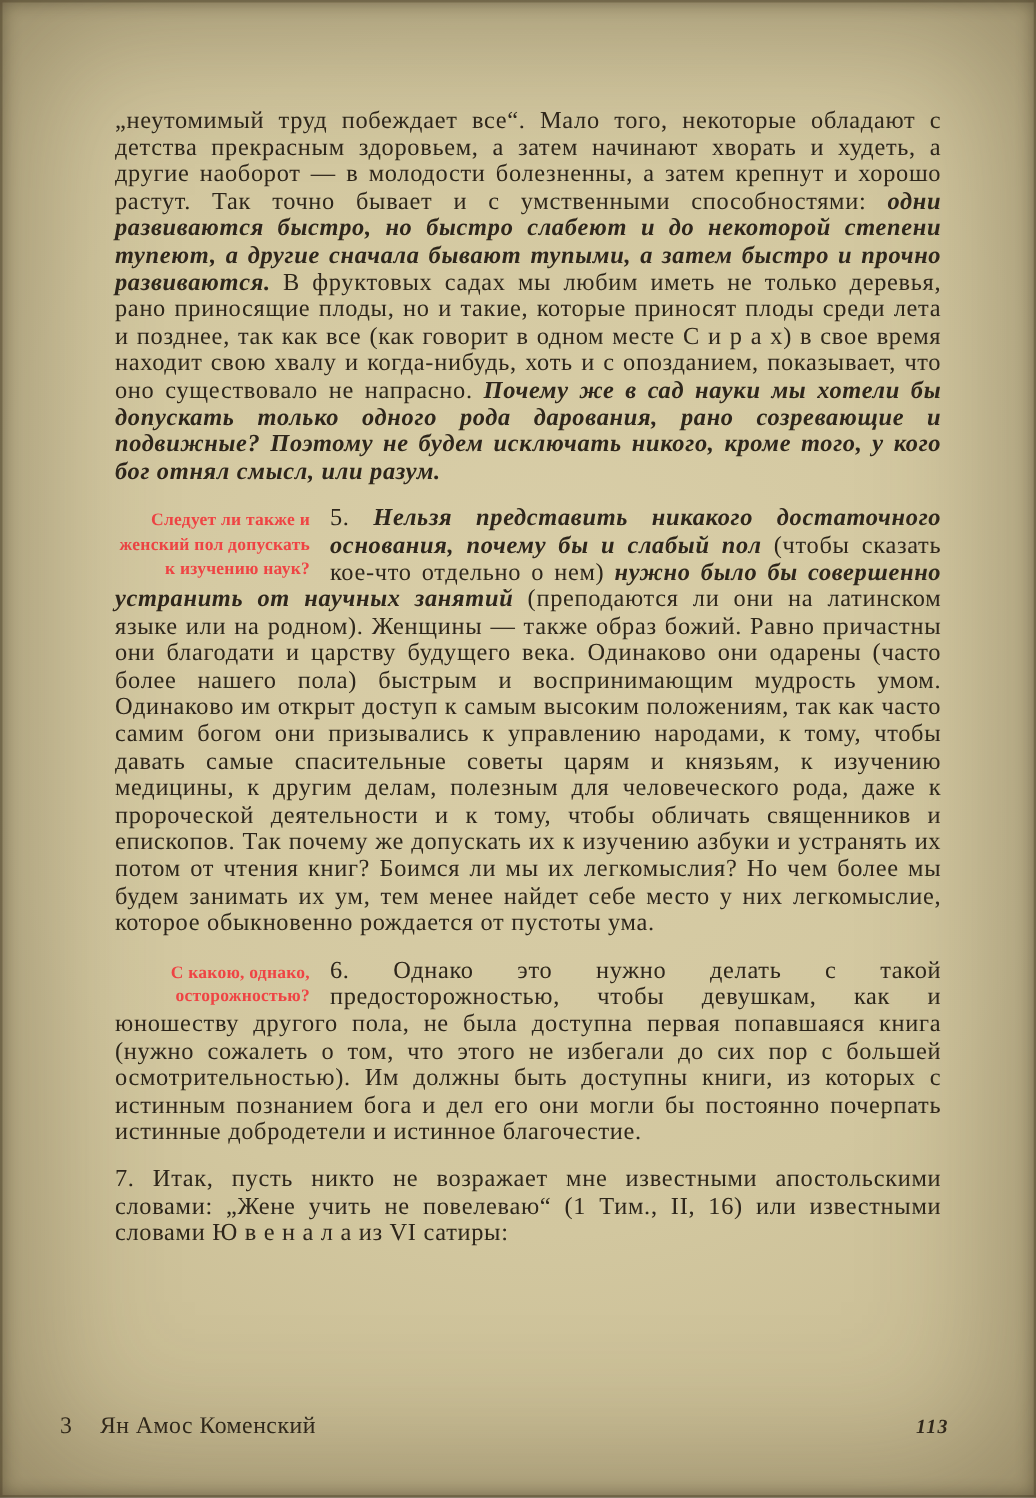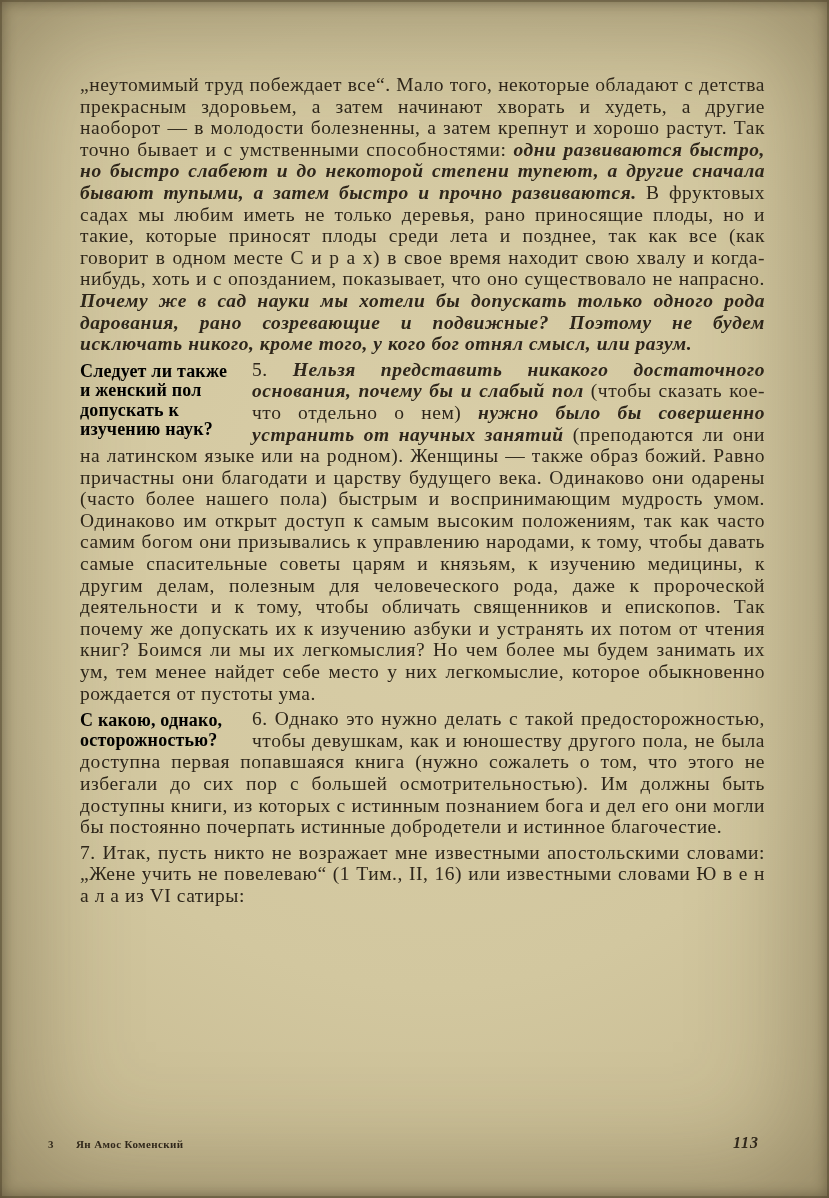--- a/index.html
+++ b/index.html
@@ -25,45 +25,45 @@
   .text-block {
     position: absolute;
     top: 70px; left: 76px; right: 60px;
     color: #2e261b;
     font-size: 19.5px;
     line-height: 21.6px;
     letter-spacing: 0.55px;
     text-align: justify;
     z-index: 2;
   }
-  .para { clear: both; margin: 4px; }
+  .para { clear: both; margin: 16px; }
   .margin-note {
     float: left;
     width: 156px;
     padding-right: 16px;
     padding-top: 3px;
-    font-size: 18px;
+    font-size: 14px;
     line-height: 19.5px;
     font-weight: 700;
     letter-spacing: 0.2px;
-    text-align: left;
-    color: #000000;
+    text-align: right;
+    color: #ef4444;
   }
   .seg { }
   .seg.italic { font-style: italic; font-weight: 600; }
   .page-footer {
     position: absolute;
     left: 48px; right: 70px; bottom: 46px;
     display: flex;
     justify-content: space-between;
     align-items: baseline;
     color: #2e261b;
     z-index: 2;
   }
-  .footer-left { font-size: 11px; font-weight: 700; letter-spacing: 0.4px; }
+  .footer-left { font-size: 19px; font-weight: 400; letter-spacing: 0.4px; }
   .footer-left .sig { margin-right: 22px; }
   .page-number {
     font-style: italic;
     font-size: 16px;
     letter-spacing: 1px;
     font-weight: 600;
   }
 </style>
 </head>
 <body>

